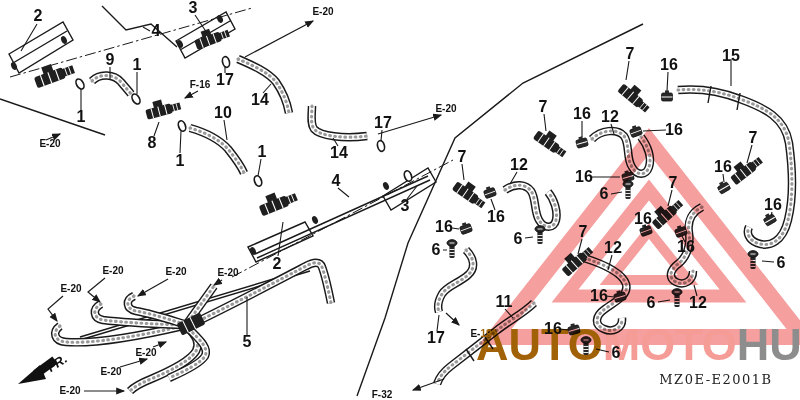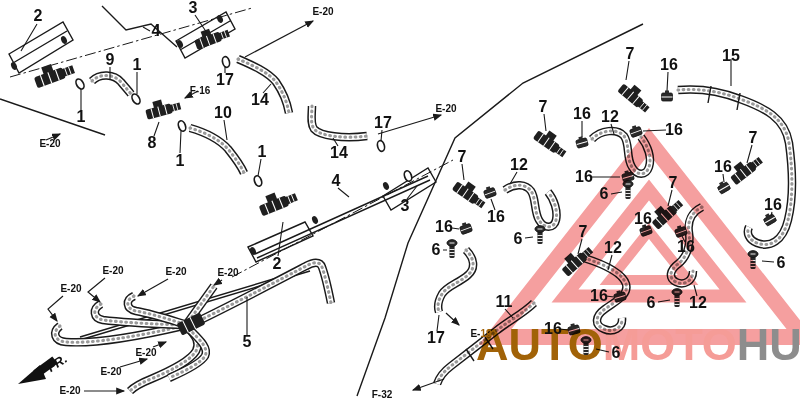--- a/index.html
+++ b/index.html
@@ -349,19 +349,20 @@
       <div class="dlabel ref" style="left: 323px; top: 12px;"><span>E-20</span></div>
       <div class="dlabel ref" style="left: 446px; top: 109px;"><span>E-20</span></div>
       <div class="dlabel ref" style="left: 50px; top: 144px;"><span>E-20</span></div>
       <div class="dlabel ref" style="left: 113px; top: 271px;"><span>E-20</span></div>
       <div class="dlabel ref" style="left: 176px; top: 272px;"><span>E-20</span></div>
       <div class="dlabel ref" style="left: 228px; top: 273px;"><span>E-20</span></div>
       <div class="dlabel ref" style="left: 71px; top: 289px;"><span>E-20</span></div>
       <div class="dlabel ref" style="left: 146px; top: 353px;"><span>E-20</span></div>
       <div class="dlabel ref" style="left: 111px; top: 372px;"><span>E-20</span></div>
       <div class="dlabel ref" style="left: 70px; top: 391px;"><span>E-20</span></div>
-      <div class="dlabel ref" style="left: 200px; top: 91px;"><span>F-16</span></div>
+      <div class="dlabel ref" style="left: 200px; top: 85px;"><span>F-16</span></div>
       <div class="dlabel ref" style="left: 481px; top: 334px;"><span>E-</span><span style="color: #a16207;">19</span></div>
       <div class="dlabel ref" style="left: 382px; top: 395px;"><span>F-32</span></div>
       <div class="dlabel fr" style="left: 57px; top: 363px; transform: translate(-50%, -50%) rotate(-33deg);"><span>FR.</span></div>
     </div>
 
+  <div id="partcode">MZ0E-E2001B</div>
 </div>
 
 </body></html>

